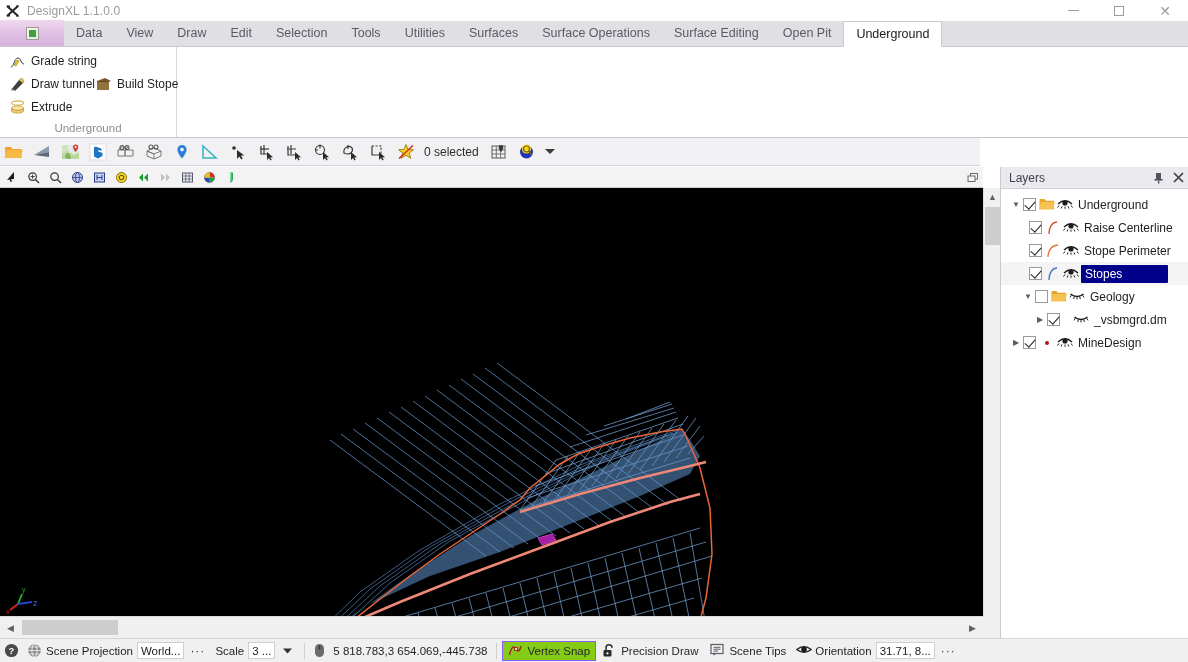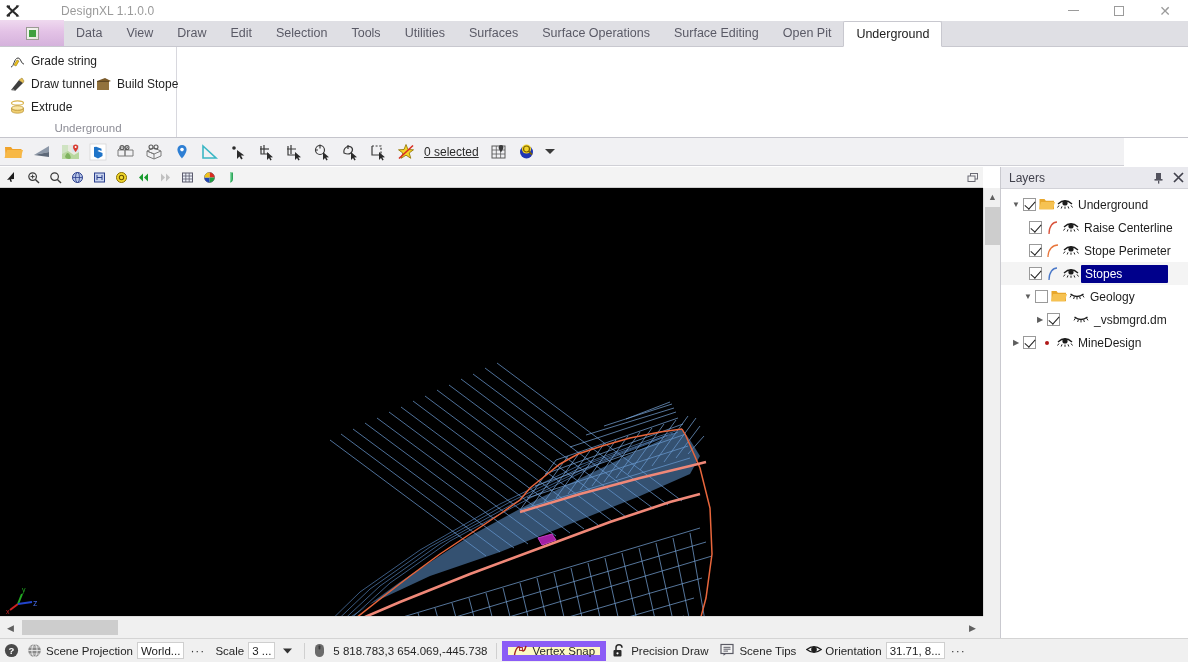--- a/index.html
+++ b/index.html
@@ -13,21 +13,21 @@
     background: #ffffff;
     color: #333;
     -webkit-font-smoothing: antialiased;
   }
   #app { position: relative; width: 1188px; height: 662px; }
 
   
   .titlebar {
     position: absolute; left: 0; top: 0; width: 1188px; height: 21px;
     background: #ffffff;
-    display: flex; align-items: center; gap: 34px;
+    display: flex; align-items: center;
   }
   .title-icon {
     width: 16px; height: 16px; margin-left: 5px; margin-right: 6px;
     position: relative; flex: none;
   }
   .title-text {
     font-size: 12px; color: #9a9a9a; letter-spacing: 0.1px;
   }
   .wincontrols {
     position: absolute; right: 0; top: 0; height: 21px; display: flex;
@@ -95,24 +95,24 @@
   }
   .rbtn {
     position: absolute; display: flex; align-items: center; gap: 5px;
     height: 20px; padding: 0 3px; cursor: default;
   }
   .rbtn .rlabel { font-size: 12px; color: #1f1f1f; white-space: nowrap; }
   .rbtn .ricon { width: 17px; height: 17px; flex: none; position: relative; }
 
   
   .maintoolbar {
-    position: absolute; left: 0; top: 138px; width: 1124px; height: 28px;
+    position: absolute; left: 0; top: 138px; width: 980px; height: 28px;
     background: #f1f1f3;
     border-bottom: 1px solid #d0d0d6;
-    display: flex; align-items: center; text-decoration: underline;
+    display: flex; align-items: center;
   }
   .tbtn {
     width: 28px; height: 26px; display: flex; align-items: center; justify-content: center;
     flex: none;
   }
   .tb-sel-text { font-size: 12px; color: #2b2b2b; margin: 0 6px 0 4px; white-space: nowrap; }
   .tb-caret {
     width: 18px; height: 26px; display:flex; align-items:center; justify-content:center;
   }
 
@@ -230,21 +230,21 @@
     background: #ffffff; border: 1px solid #cfcfcf; height: 17px;
     display:flex; align-items:center; padding: 6px 3px;
     font-size: 11.5px; color: #1c1c1c; white-space: nowrap;
   }
   .sb-ellipsis { font-size: 12px; color: #333; letter-spacing: 1px; padding: 0 2px; }
   .sb-sep { width: 1px; height: 16px; background: #d0d0d0; margin: 0 5px; }
   .sb-toggle {
     display:flex; align-items:center; gap: 4px; height: 20px; padding: 0 5px;
     border: 1px solid transparent;
   }
-  .sb-toggle.pressed { background: #fef9c3; border: 6px solid #8b5cf6; }
+  .sb-toggle.pressed { background: #84cc16; border: 1px solid #8b5cf6; }
   .sb-icon { width: 15px; height: 15px; flex: none; position: relative; }
   .sb-caret { width: 16px; height: 16px; display:flex;align-items:center;justify-content:center; color:#333; font-size: 8px; }
 </style>
 </head>
 <body>
 
 <div id="app">
 
   <div class="titlebar">
     <span class="title-icon">

